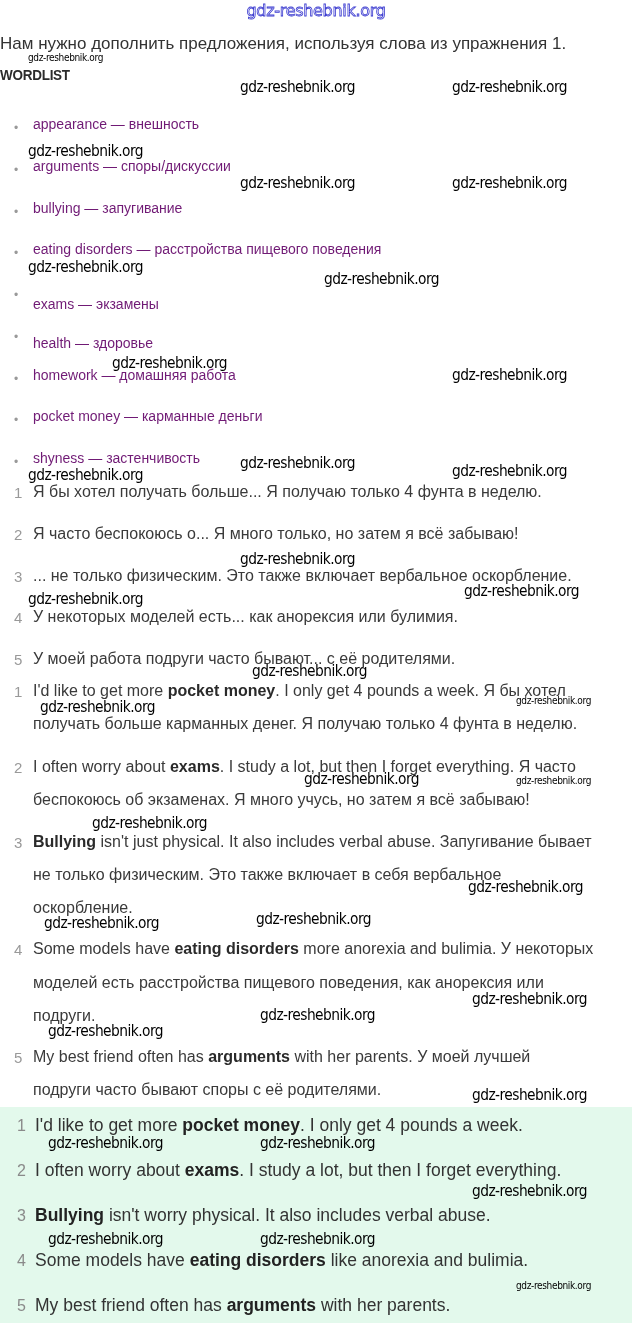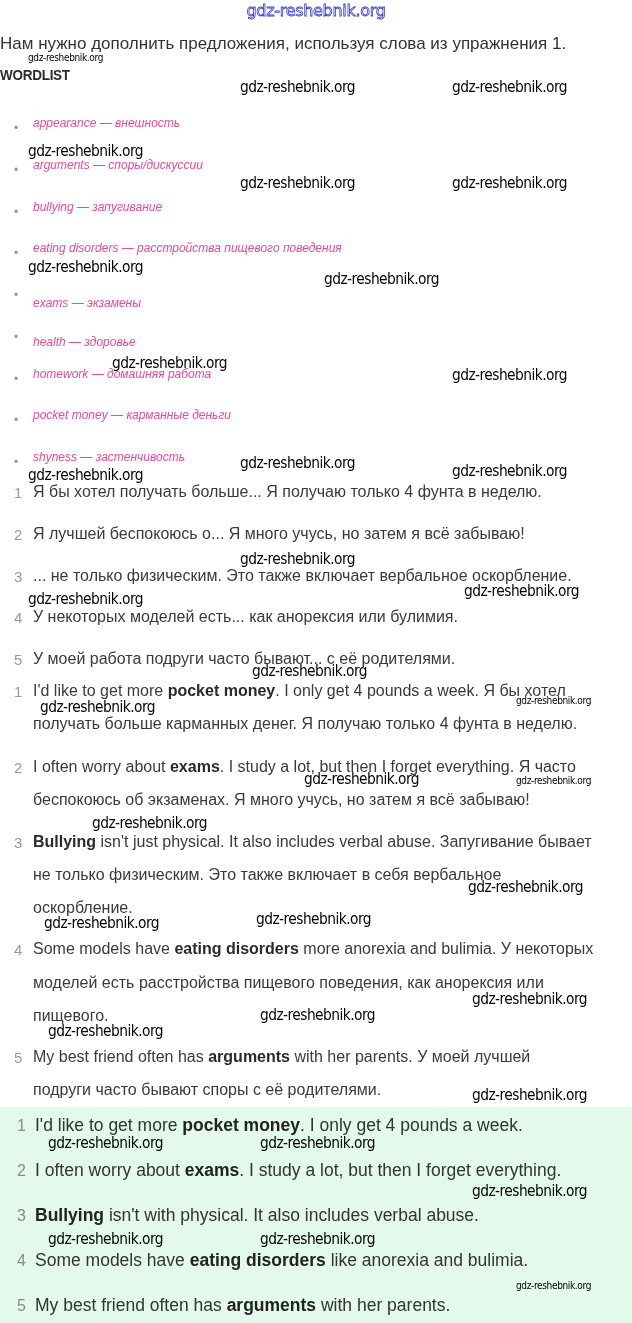--- a/index.html
+++ b/index.html
@@ -6,21 +6,21 @@
   body { width: 632px; height: 1323px; position: relative; overflow: hidden;
          font-family: "Liberation Sans", sans-serif; color: #3a3a3a; }
   .abs { position: absolute; white-space: nowrap; }
   .site-header { left: 0; top: 1px; width: 632px; text-align: center;
                  font-family: "DejaVu Sans", sans-serif; font-size: 16px;
                  color: #ffffff; -webkit-text-stroke: 0.8px #3b3bd0; letter-spacing: -0.3px; }
   .intro { left: 0; top: 34px; font-size: 17px; color: #333; }
   .wordlist-title { left: 0; top: 66px; font-size: 15px; font-weight: bold; color: #2b2b2b;
                     letter-spacing: -0.3px; transform: scaleX(0.9); transform-origin: left; }
   .bullet { left: 14px; font-size: 12px; color: #999; }
-  .word { left: 33px; font-size: 12px; color: #ec4899; font-style: italic; }
+  .word { left: 33px; font-size: 14px; color: #701a75; }
   .num { left: 14px; font-size: 15px; color: #999; }
   .ru { left: 33px; font-size: 16px; color: #3a3a3a; }
   .ans { left: 33px; font-size: 16px; color: #3a3a3a; }
   .ans b { color: #2a2a2a; }
   .green-box { left: 0; top: 1107px; width: 632px; height: 216px; background: #e3f9ec; }
   .gnum { left: 17px; font-size: 16px; color: #8a8a8a; }
   .gtxt { left: 35px; font-size: 17.5px; color: #333; }
   .gtxt b { color: #222; }
   .wm { font-family: "DejaVu Sans", sans-serif; font-size: 15px; color: #000;
         letter-spacing: -0.6px; transform: scaleX(0.92); transform-origin: left; }
@@ -52,21 +52,21 @@
   <div class="abs bullet" style="top:413px">•</div>
   <div class="abs word" style="top:408px">pocket money — карманные деньги</div>
   <div class="abs bullet" style="top:455px">•</div>
   <div class="abs word" style="top:450px">shyness — застенчивость</div>
 </div>
 
 <div>
   <div class="abs num" style="top:484px">1</div>
   <div class="abs ru" style="top:483px">Я бы хотел получать больше... Я получаю только 4 фунта в неделю.</div>
   <div class="abs num" style="top:526px">2</div>
-  <div class="abs ru" style="top:525px">Я лучшей беспокоюсь о... Я много учусь, но затем я всё забываю!</div>
+  <div class="abs ru" style="top:525px">Я часто беспокоюсь о... Я много только, но затем я всё забываю!</div>
   <div class="abs num" style="top:568px">3</div>
   <div class="abs ru" style="top:567px">... не только физическим. Это также включает вербальное оскорбление.</div>
   <div class="abs num" style="top:609px">4</div>
   <div class="abs ru" style="top:608px">У некоторых моделей есть... как анорексия или булимия.</div>
   <div class="abs num" style="top:651px">5</div>
   <div class="abs ru" style="top:650px">У моей работа подруги часто бывают... с её родителями.</div>
 </div>
 
 <div>
   <div class="abs num" style="top:683px">1</div>
@@ -78,35 +78,35 @@
   <div class="abs ans" style="top:791px">беспокоюсь об экзаменах. Я много учусь, но затем я всё забываю!</div>
 
   <div class="abs num" style="top:834px">3</div>
   <div class="abs ans" style="top:833px"><span> </span><b>Bullying</b><span> isn't just physical. It also includes verbal abuse. Запугивание бывает</span></div>
   <div class="abs ans" style="top:866px">не только физическим. Это также включает в себя вербальное</div>
   <div class="abs ans" style="top:899px">оскорбление.</div>
 
   <div class="abs num" style="top:941px">4</div>
   <div class="abs ans" style="top:940px"><span>Some models have </span><b>eating disorders</b><span> more anorexia and bulimia. У некоторых</span></div>
   <div class="abs ans" style="top:974px">моделей есть расстройства пищевого поведения, как анорексия или</div>
-  <div class="abs ans" style="top:1007px">пищевого.</div>
+  <div class="abs ans" style="top:1007px">подруги.</div>
 
   <div class="abs num" style="top:1049px">5</div>
   <div class="abs ans" style="top:1048px"><span>My best friend often has </span><b>arguments</b><span> with her parents. У моей лучшей</span></div>
   <div class="abs ans" style="top:1081px">подруги часто бывают споры с её родителями.</div>
 </div>
 
 <div class="abs green-box"></div>
 <div>
   <div class="abs gnum" style="top:1117px">1</div>
   <div class="abs gtxt" style="top:1115px"><span>I'd like to get more </span><b>pocket money</b><span>. I only get 4 pounds a week.</span></div>
   <div class="abs gnum" style="top:1162px">2</div>
   <div class="abs gtxt" style="top:1160px"><span>I often worry about </span><b>exams</b><span>. I study a lot, but then I forget everything.</span></div>
   <div class="abs gnum" style="top:1207px">3</div>
-  <div class="abs gtxt" style="top:1205px"><span> </span><b>Bullying</b><span> isn't with physical. It also includes verbal abuse.</span></div>
+  <div class="abs gtxt" style="top:1205px"><span> </span><b>Bullying</b><span> isn't worry physical. It also includes verbal abuse.</span></div>
   <div class="abs gnum" style="top:1252px">4</div>
   <div class="abs gtxt" style="top:1250px"><span>Some models have </span><b>eating disorders</b><span> like anorexia and bulimia.</span></div>
   <div class="abs gnum" style="top:1297px">5</div>
   <div class="abs gtxt" style="top:1295px"><span>My best friend often has </span><b>arguments</b><span> with her parents.</span></div>
 </div>
 
 <div>
   <div class="abs wm-sm" style="left:28px;top:52px">gdz-reshebnik.org</div>
   <div class="abs wm" style="left:240px;top:78px">gdz-reshebnik.org</div>
   <div class="abs wm" style="left:452px;top:78px">gdz-reshebnik.org</div>

